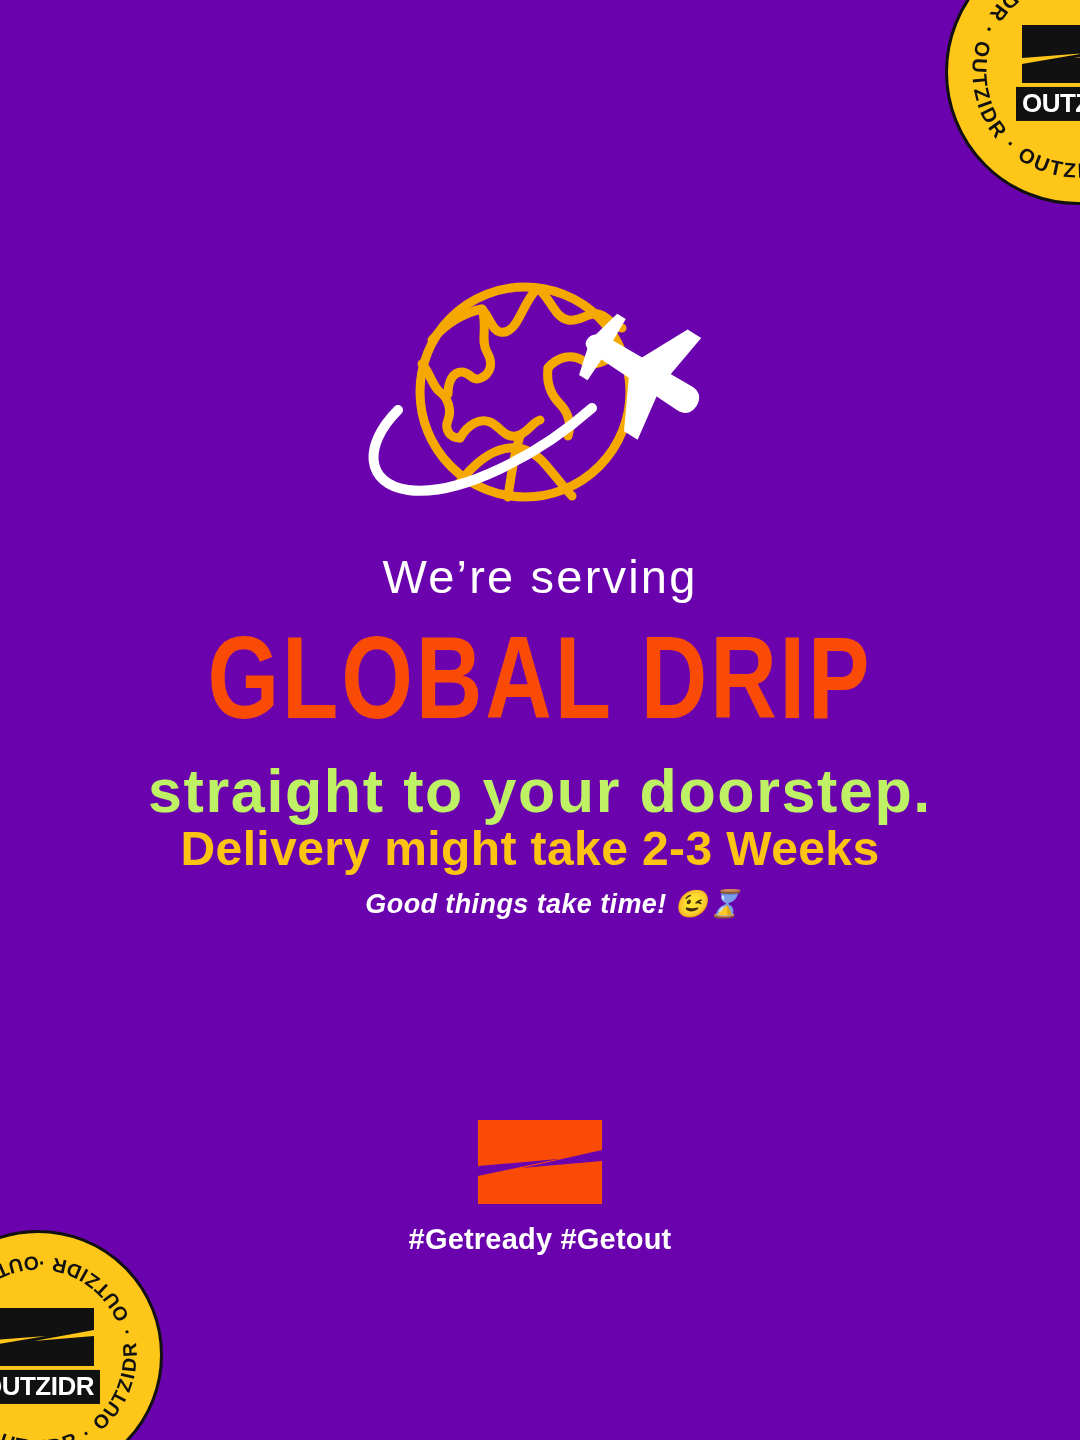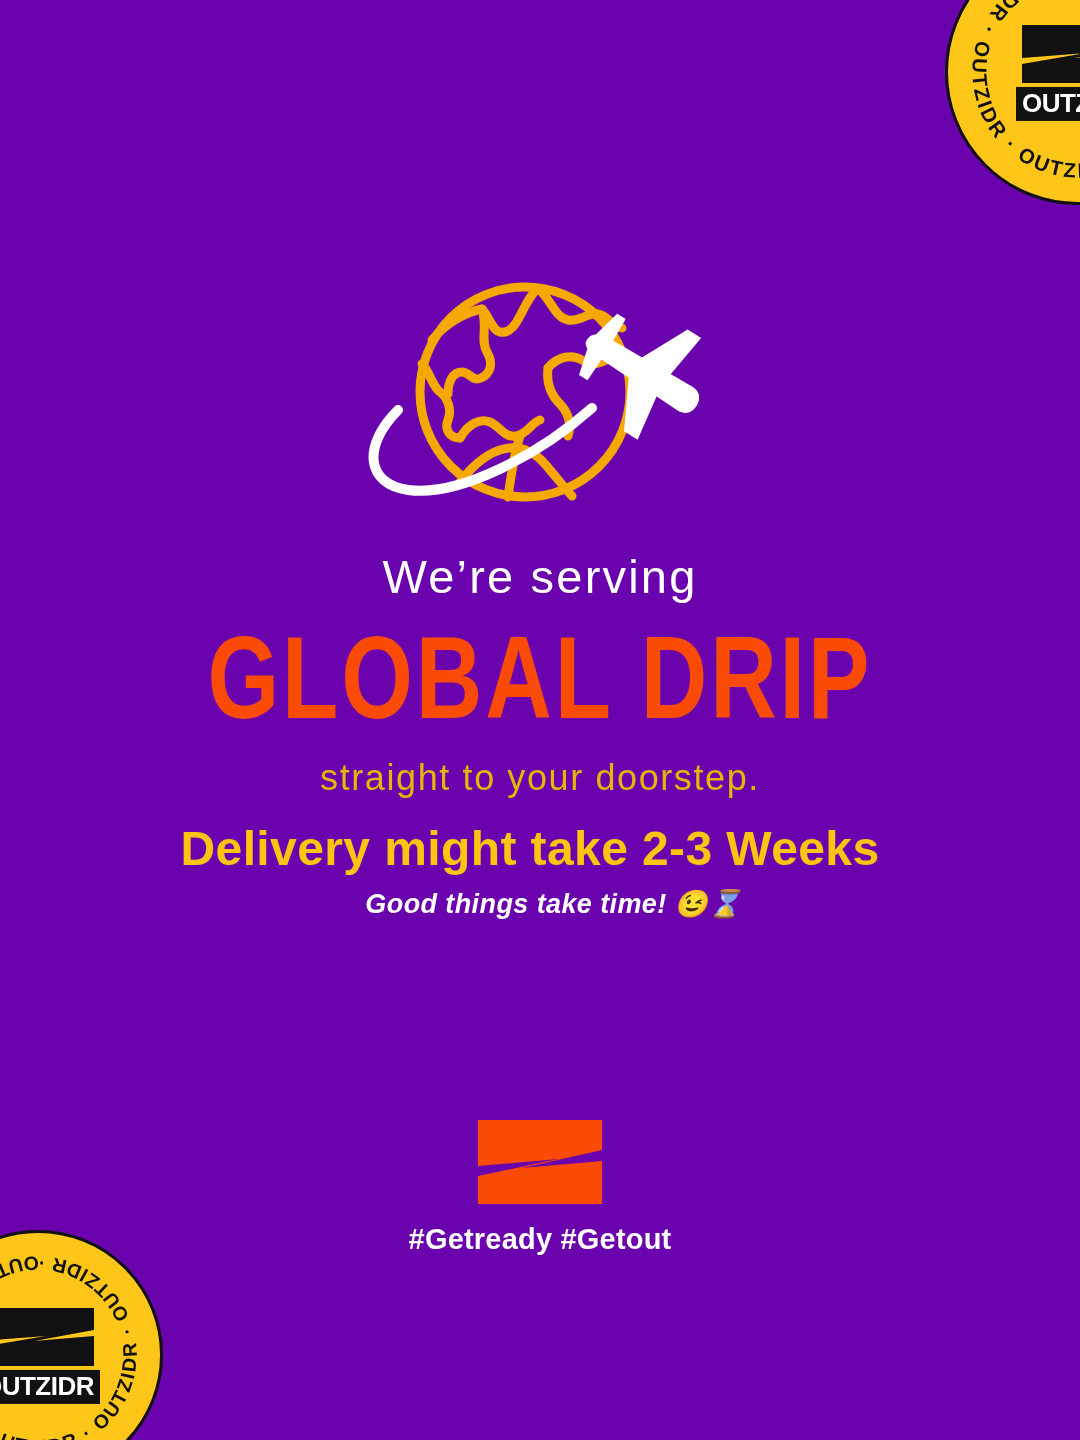--- a/index.html
+++ b/index.html
@@ -110,23 +110,23 @@
     color: #FA4B06;
     font-size: 96px;
     font-weight: bold;
     letter-spacing: 3px;
     line-height: 1.1;
     margin-top: 12px;
     transform: scaleY(1.22) scaleX(0.96);
     transform-origin: center top;
   }
   .line-doorstep {
-    color: #eab308;
-    font-size: 36px;
-    font-weight: 400;
+    color: #bef264;
+    font-size: 61px;
+    font-weight: 700;
     letter-spacing: 1.6px;
     line-height: 1.05;
     margin-top: 40px;
   }
 
   
   .delivery {
     position: absolute;
     left: 0;
     top: 822px;

